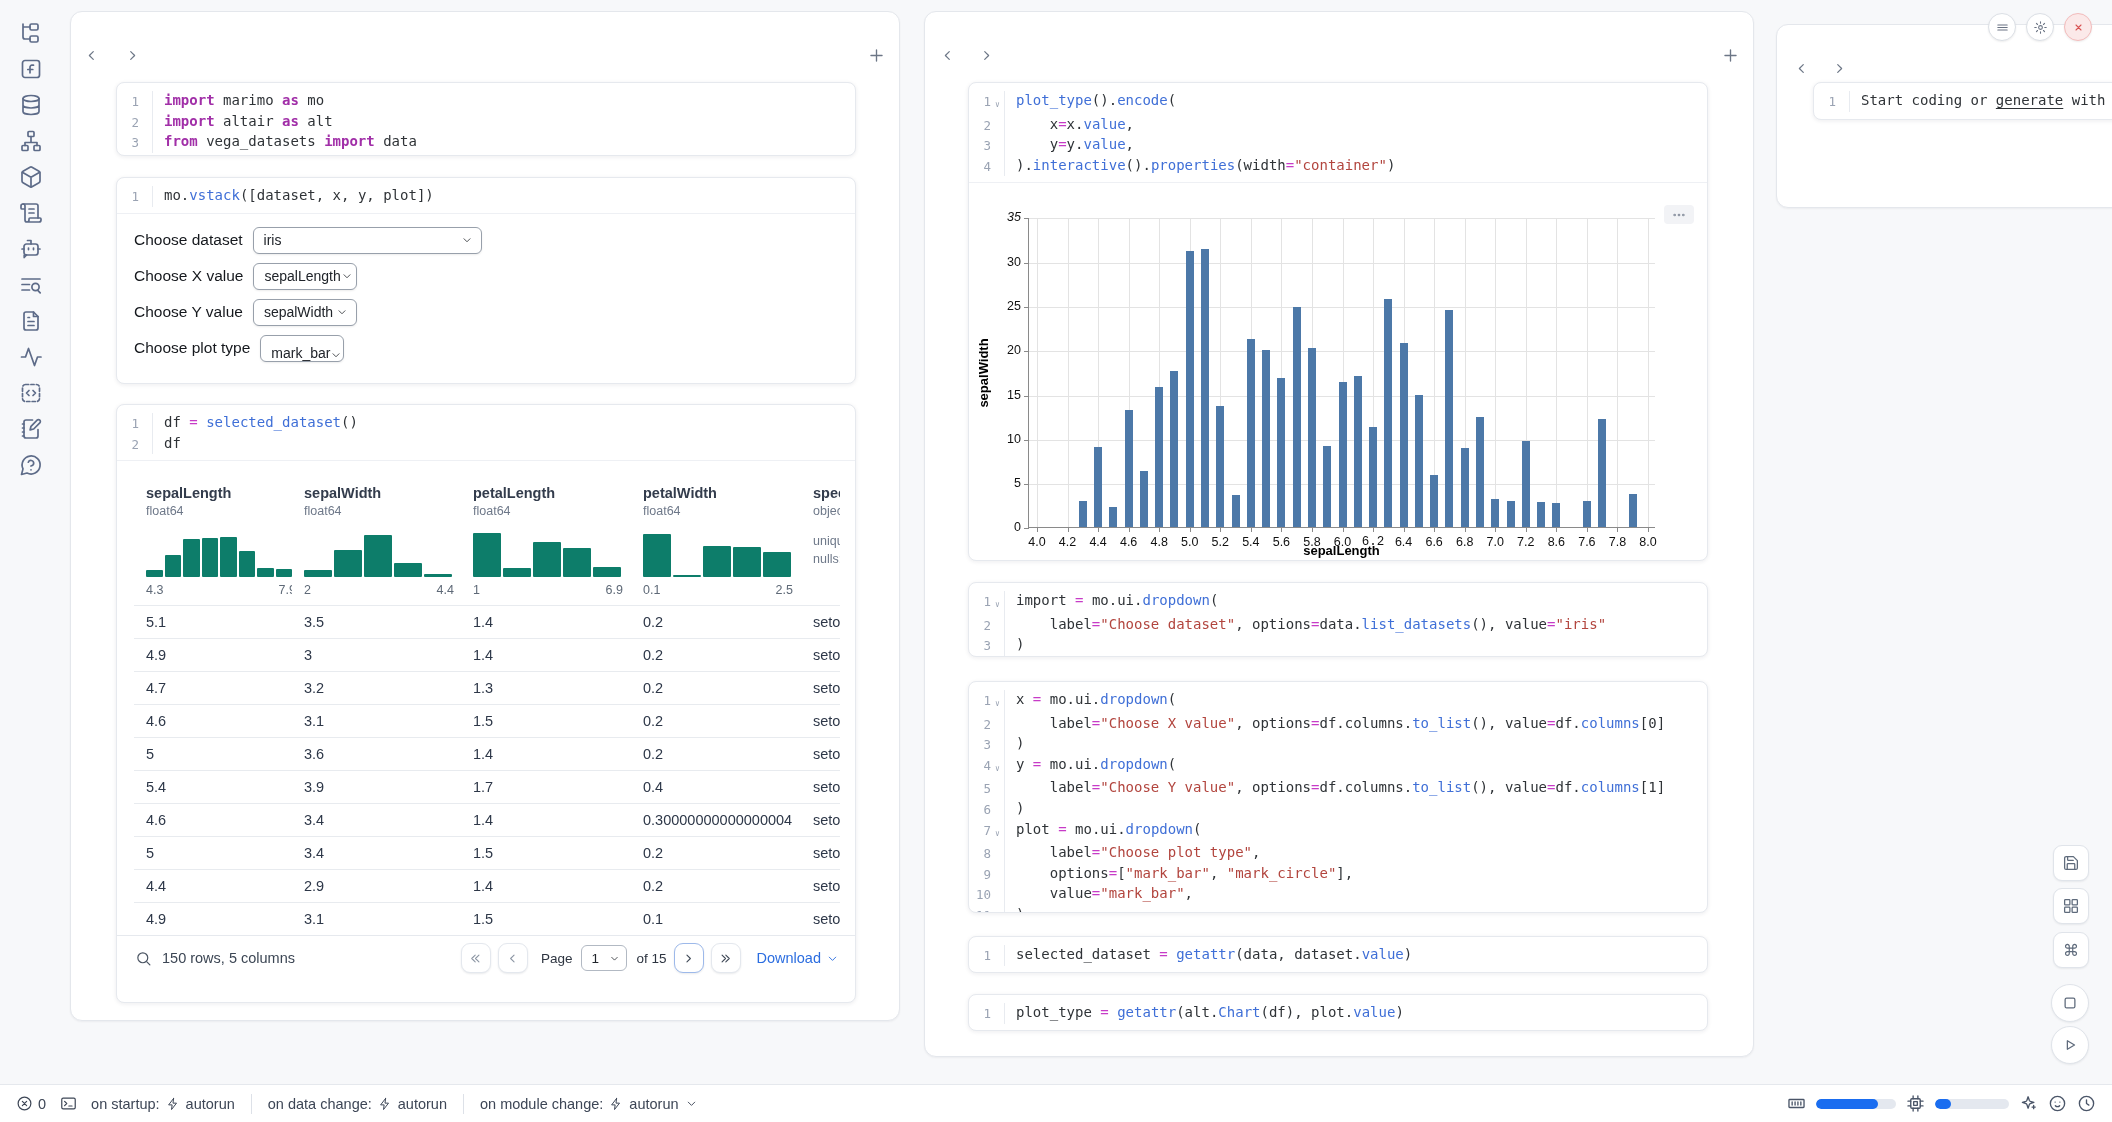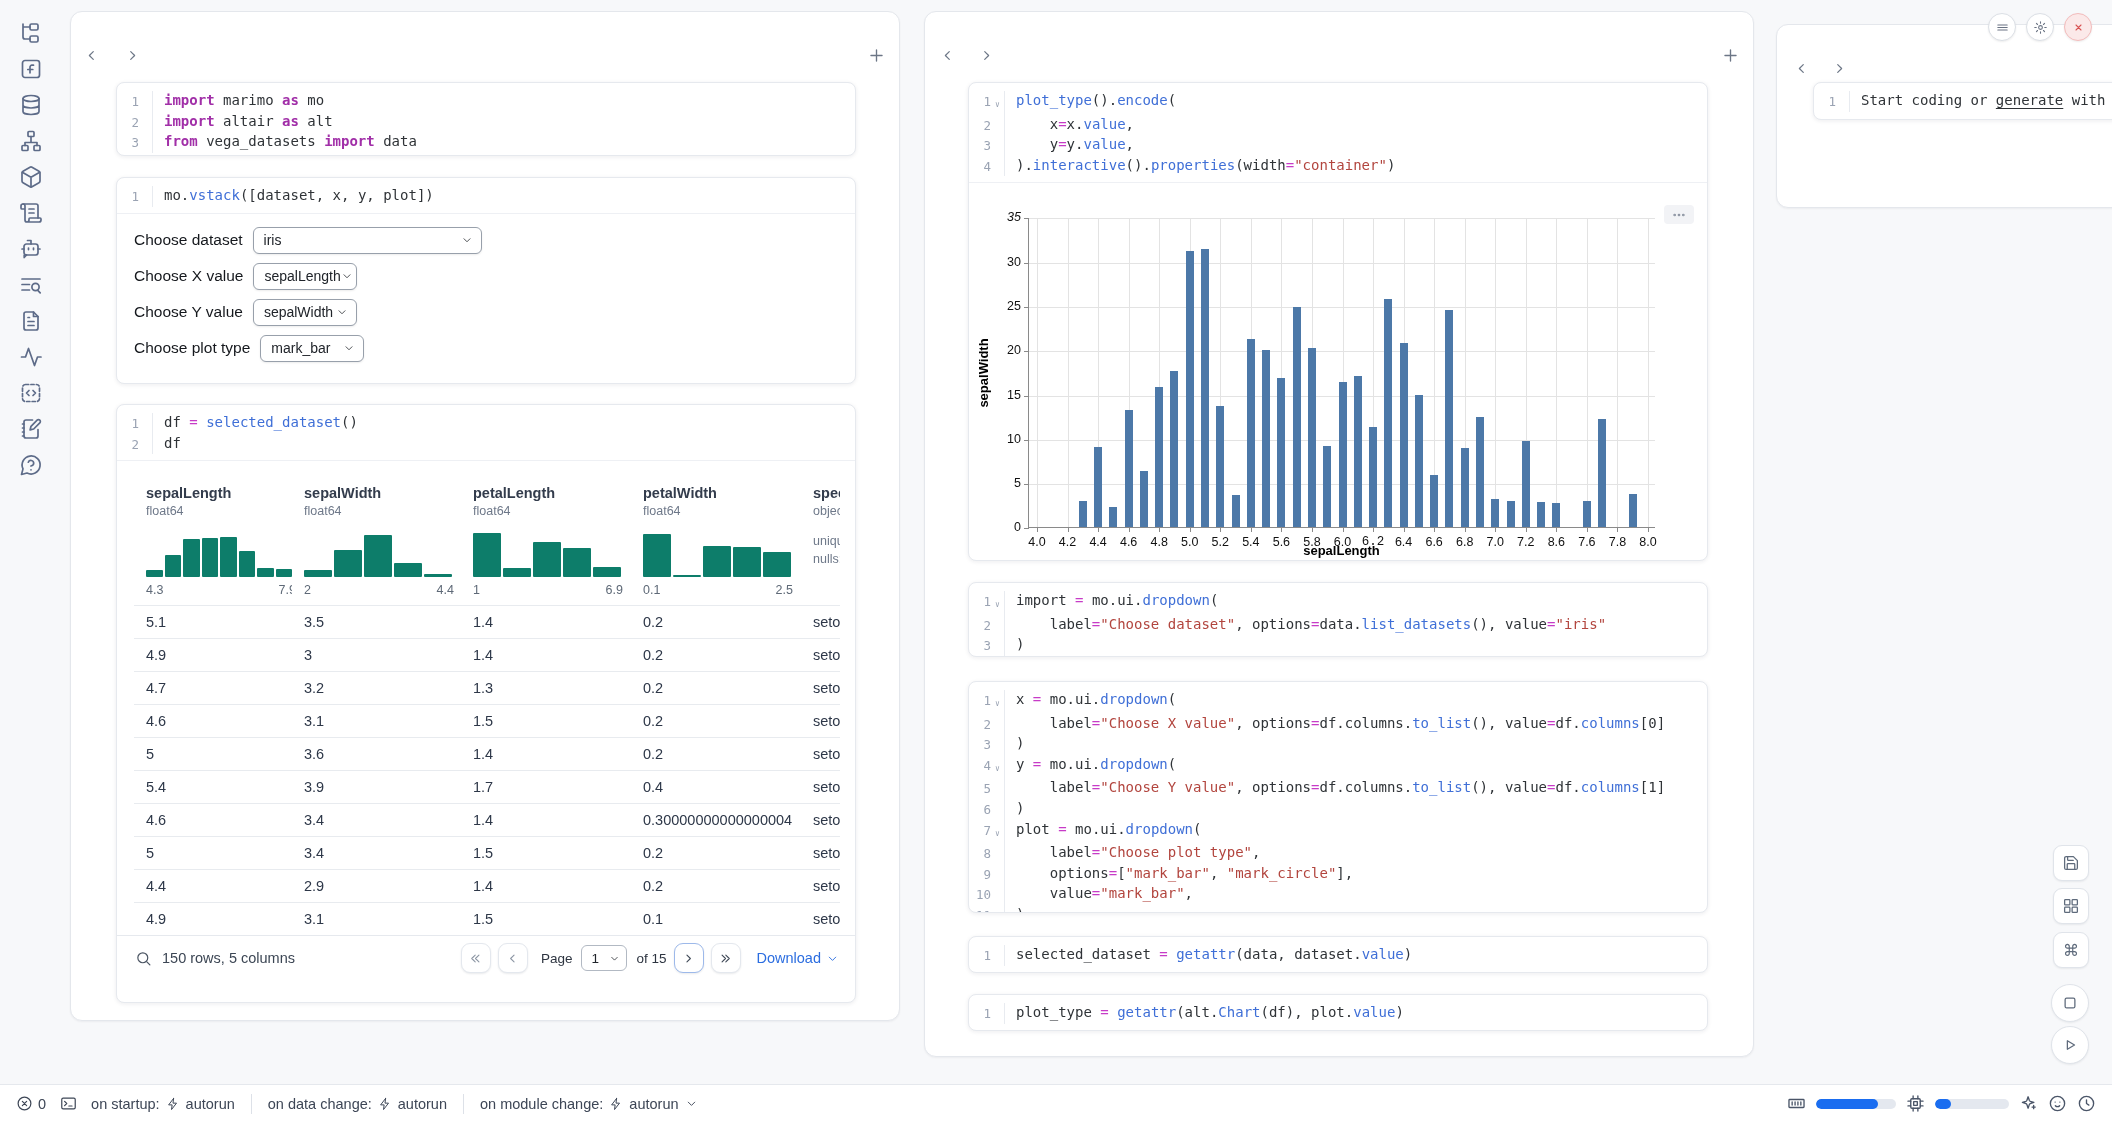--- a/index.html
+++ b/index.html
@@ -301,21 +301,21 @@
               <span>sepalWidth</span>
               <i class="ic">
                 <svg viewBox="0 0 24 24" fill="none" stroke="currentColor" stroke-width="1.7" stroke-linecap="round" stroke-linejoin="round">
                   <path d="m6 9.5 6 6 6-6"></path>
                 </svg>
               </i>
             </div>
           </div>
           <div class="ctrl-row">
             <label>Choose plot type</label>
-            <div class="sel" style="width: 104px;">
+            <div class="sel" style="width: 84px; align-items: flex-end;">
               <span>mark_bar</span>
               <i class="ic">
                 <svg viewBox="0 0 24 24" fill="none" stroke="currentColor" stroke-width="1.7" stroke-linecap="round" stroke-linejoin="round">
                   <path d="m6 9.5 6 6 6-6"></path>
                 </svg>
               </i>
             </div>
           </div>
         </div>
     </div>

